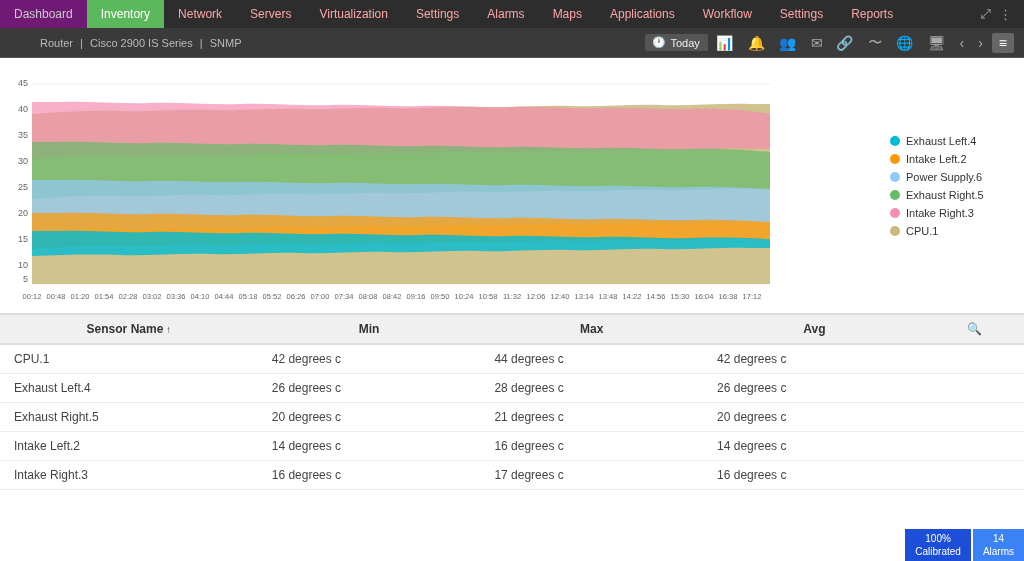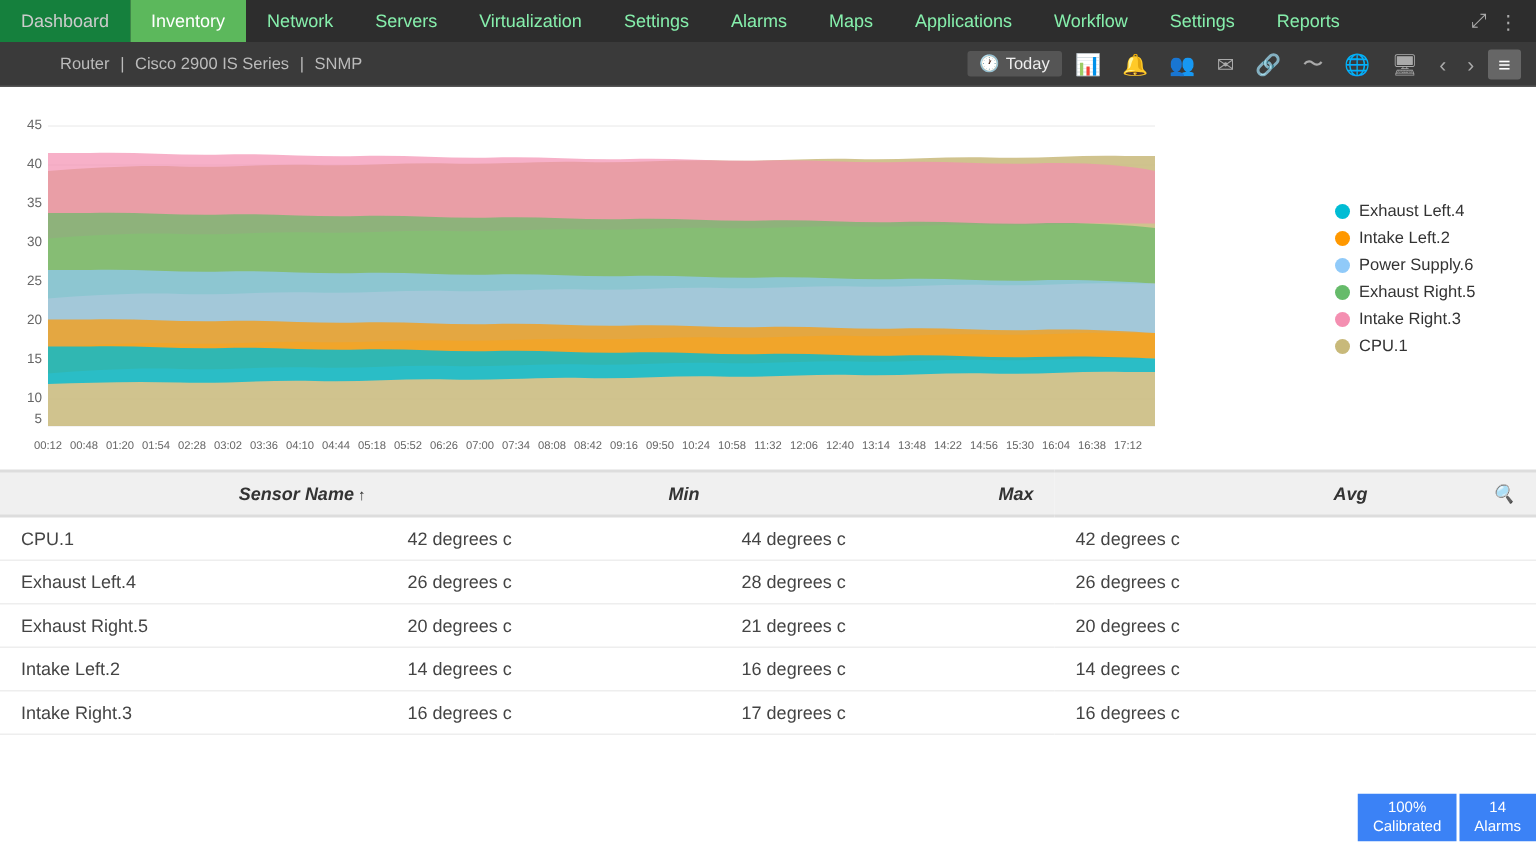--- a/index.html
+++ b/index.html
@@ -10,31 +10,31 @@
       display: flex;
       align-items: center;
       background: #2d2d2d;
       height: 28px;
       overflow: hidden;
     }
     .nav-item {
       padding: 0 14px;
       height: 28px;
       line-height: 28px;
-      color: #86efac;
+      color: #fca5a5;
       cursor: pointer;
       font-size: 12px;
       white-space: nowrap;
     }
     .nav-item.active {
       background: #5cb85c;
       color: #fff;
       text-align: right;
     }
-    .nav-item.dashboard { background: #15803d; color: #ccc; }
+    .nav-item.dashboard { background: #701a75; color: #ccc; }
     .nav-spacer { flex: 1; }
     .nav-icons {
       display: flex;
       align-items: center;
       padding-right: 8px;
     }
     .nav-icon-btn {
       color: #aaa;
       padding: 0 4px;
       cursor: pointer;
@@ -171,25 +171,24 @@
       border-collapse: collapse;
       font-size: 12px;
     }
     .data-table thead tr {
       background: #f0f0f0;
       border-top: 2px solid #ddd;
       border-bottom: 2px solid #ddd;
     }
     .data-table thead th {
       padding: 7px 14px;
-      text-align: right;
+      text-align: center;
       font-weight: bold;
       color: #333;
       font-size: 12px;
-      font-style: italic;
     }
     .data-table thead th.sort-col::after {
       content: ' ↑';
       font-size: 10px;
     }
     .data-table tbody tr {
       border-bottom: 1px solid #eee;
     }
     .data-table tbody td {
       padding: 7px 14px;
@@ -203,21 +202,21 @@
     
     .status-bar {
       position: fixed;
       bottom: 0;
       right: 0;
       display: flex;
       align-items: center;
       gap: 2px;
     }
     .status-item {
-      background: #3b82f6;
+      background: #1d4ed8;
       color: #fff;
       padding: 3px 10px;
       font-size: 10px;
       text-align: center;
       line-height: 1.3;
     }
     .status-item.alarms { background: #3b82f6; }
   </style>
 </head>
 <body>

